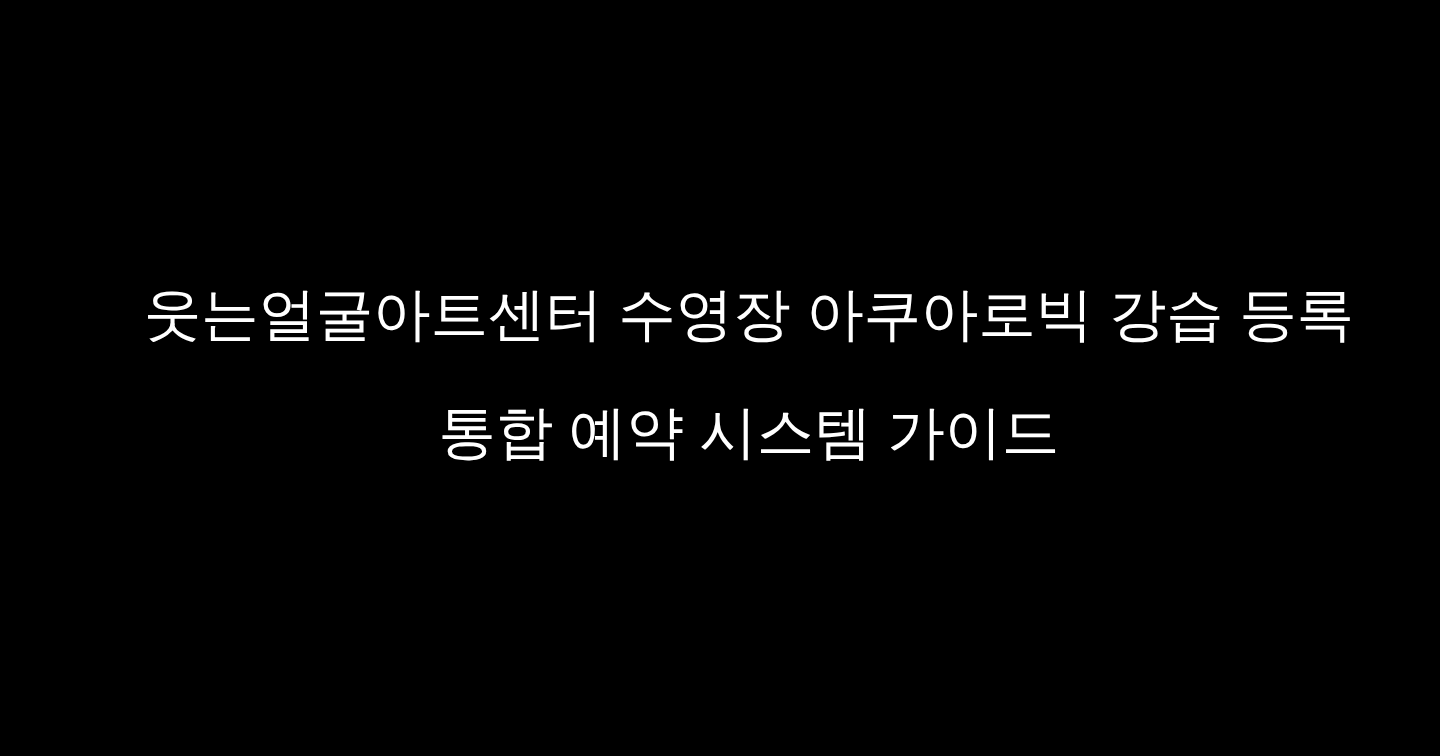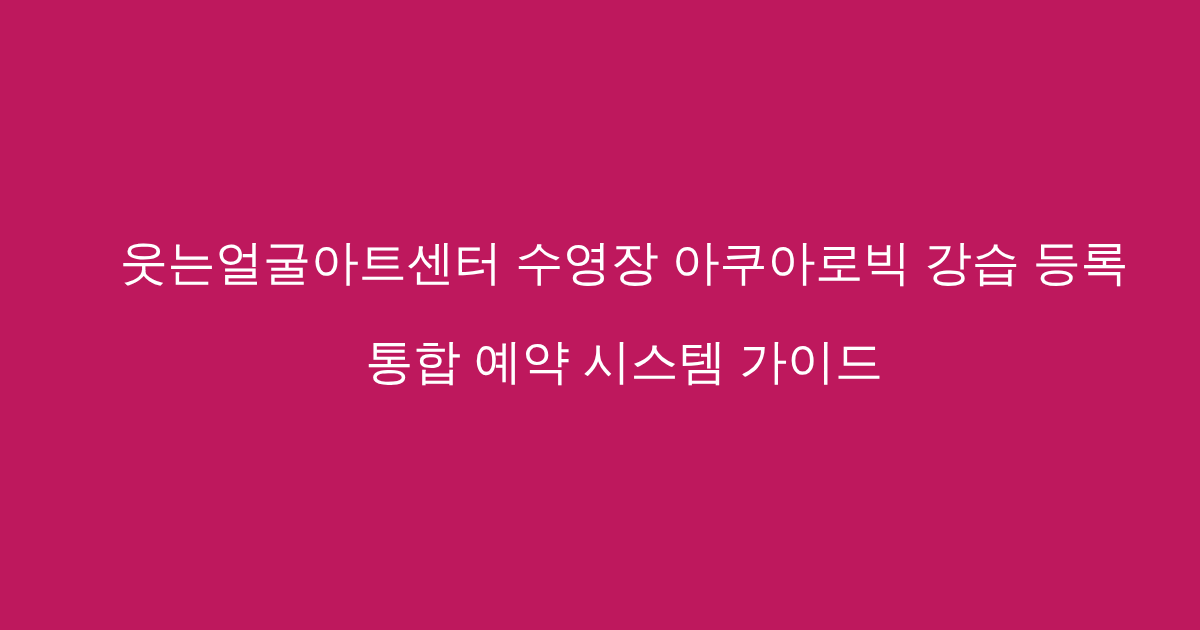--- a/index.html
+++ b/index.html
@@ -52,21 +52,21 @@
     -webkit-font-smoothing: antialiased;
   }
 
   .title-line--secondary {
     
   }
 </style>
 </head>
 <body>
 
-<div class="og-card" style="background-color: #be185d; padding-left: 48px;">
+<div class="og-card" style="background-color: #000000; padding-left: 48px;">
 
   <div class="title-block">
 
     <span class="title-line title-line--primary" style="color: rgb(255, 255, 255);">웃는얼굴아트센터 수영장 아쿠아로빅 강습 등록</span>
 
     <span class="title-line title-line--secondary" style="color: rgb(255, 255, 255); margin-top: 37px;">통합 예약 시스템 가이드</span>
 
   </div>
 
 </div>

